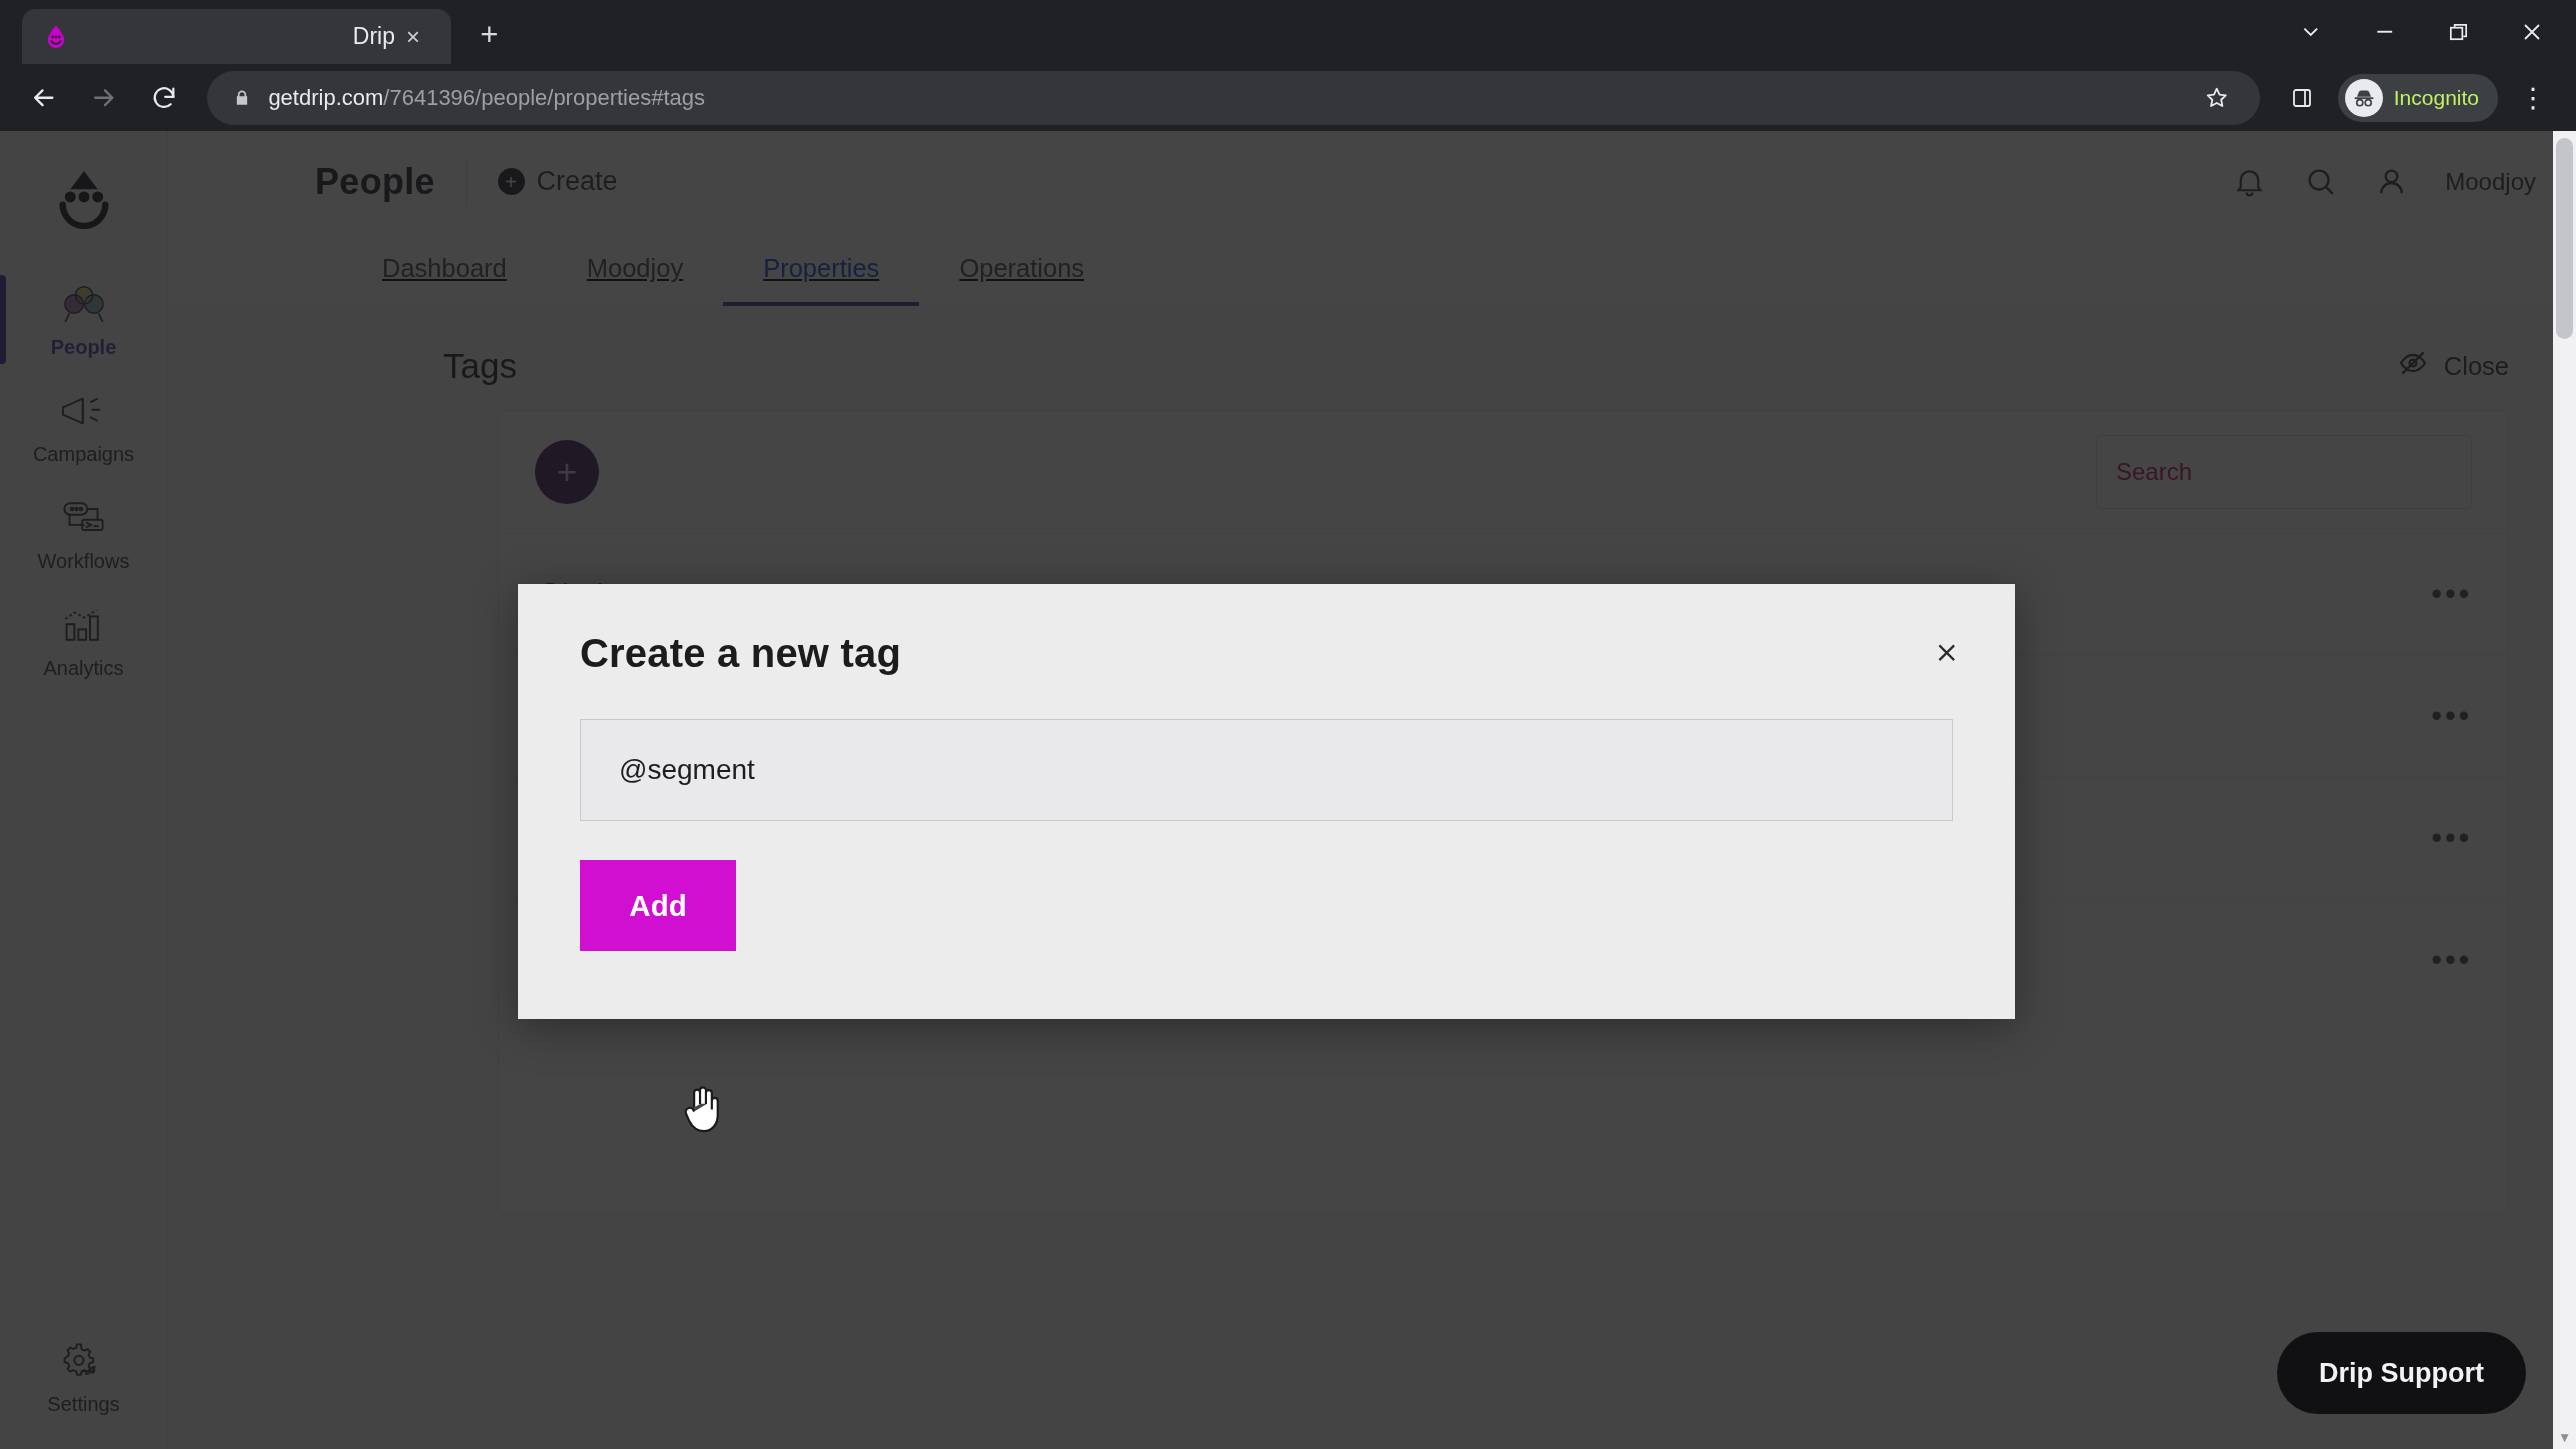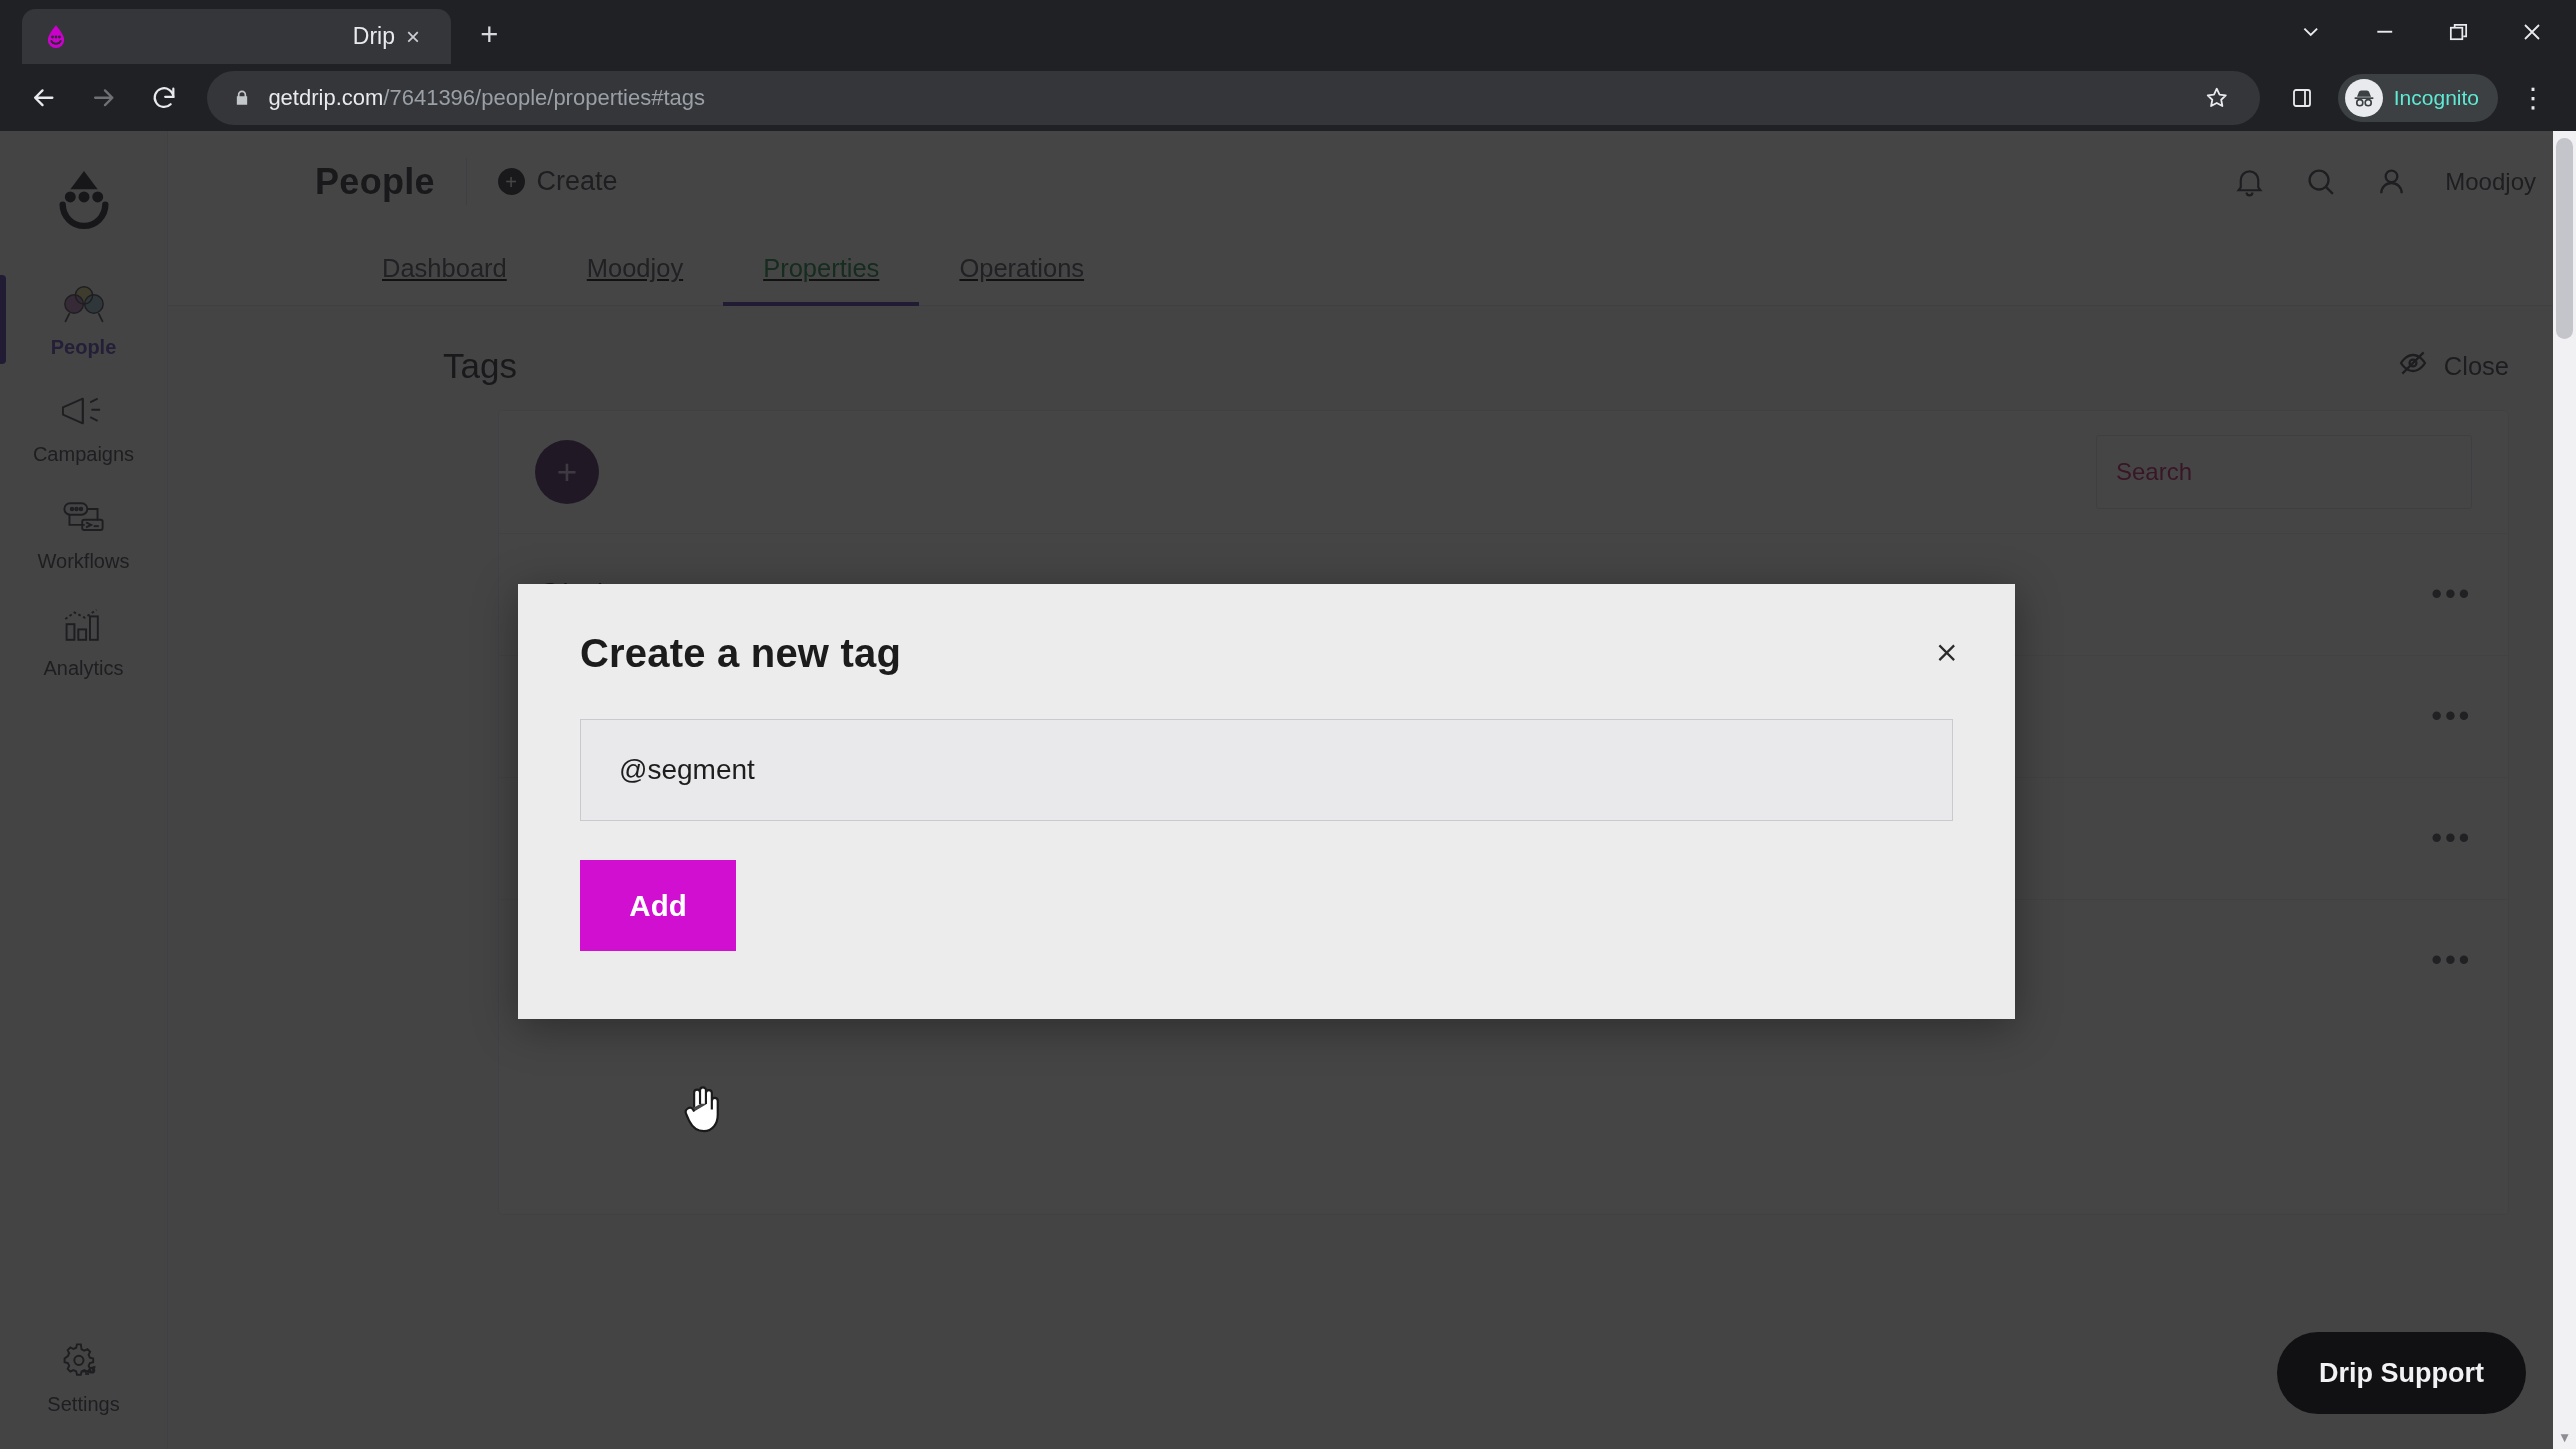--- a/index.html
+++ b/index.html
@@ -60,21 +60,21 @@
   .urltext { font-size: 22px; margin-left: 10.7px; white-space: nowrap; color: #9aa0a6; }
   .urltext .host { color: #e8eaed; }
   .star { width: 47px; height: 47px; display:flex; align-items:center; justify-content:center; color:#e8eaed; margin-left:auto;}
   .tb-right { display: flex; align-items: center; gap: 4px; }
   .sidepanel { width: 54px; height: 54px; display:flex; align-items:center; justify-content:center; color:#e8eaed;}
   .incognito {
     height: 48px; background: #3c4043; border-radius: 24px; display: flex; align-items: center;
     padding: 0 19px 0 6.7px; gap: 10.7px; margin-left: 5.4px;
   }
   .incog-avatar { width: 38px; height: 38px; border-radius: 50%; background: #e8eaed; display:flex; align-items:center; justify-content:center;}
-  .incog-label { color: #5eead4; font-size: 21px; }
+  .incog-label { color: #bef264; font-size: 21px; }
   .kebab { width: 54px; height: 58px; display:flex; align-items:center; justify-content:center; color:#e8eaed; margin-left: 4px;}
 
   
   .viewport {
     position: absolute; left: 0; top: 131px; width: 2576px; height: 1318px;
     background: #fff; overflow: hidden;
   }
   .page { position: absolute; inset: 0; background: #ffffff; display: flex; }
 
   
@@ -120,21 +120,21 @@
   .username { font-size: 24px; color: #3d3d45; margin-left: 2.7px;}
 
   .tabsbar {
     height: 74px; display: flex; align-items: stretch; padding-left: 174px;
     border-bottom: 0.7px solid #e6e6ea; background: #fff; text-decoration: underline;
   }
   .ptab {
     padding: 0 40px; display: flex; align-items: center; font-size: 25.5px; color: #4a4a52;
     position: relative;
   }
-  .ptab.active { color: #15803d; }
+  .ptab.active { color: #1d4ed8; }
   .ptab.active::after {
     content: ""; position: absolute; left: 0; right: 0; bottom: -0.7px; height: 4px; background: #4b2f9e;
   }
 
   .content { flex: 1; background: #fafafa; padding: 0 0 0 0; overflow: hidden; position: relative; }
   .sectionhead {
     display: flex; align-items: center; padding: 40px 67px 24px 275px;
   }
   .sectiontitle { font-size: 35px; color: #26262c; }
   .closebtn { margin-left: auto; display: flex; align-items: center; gap: 14.8px; font-size: 25.5px; color: #3a3a42;}

